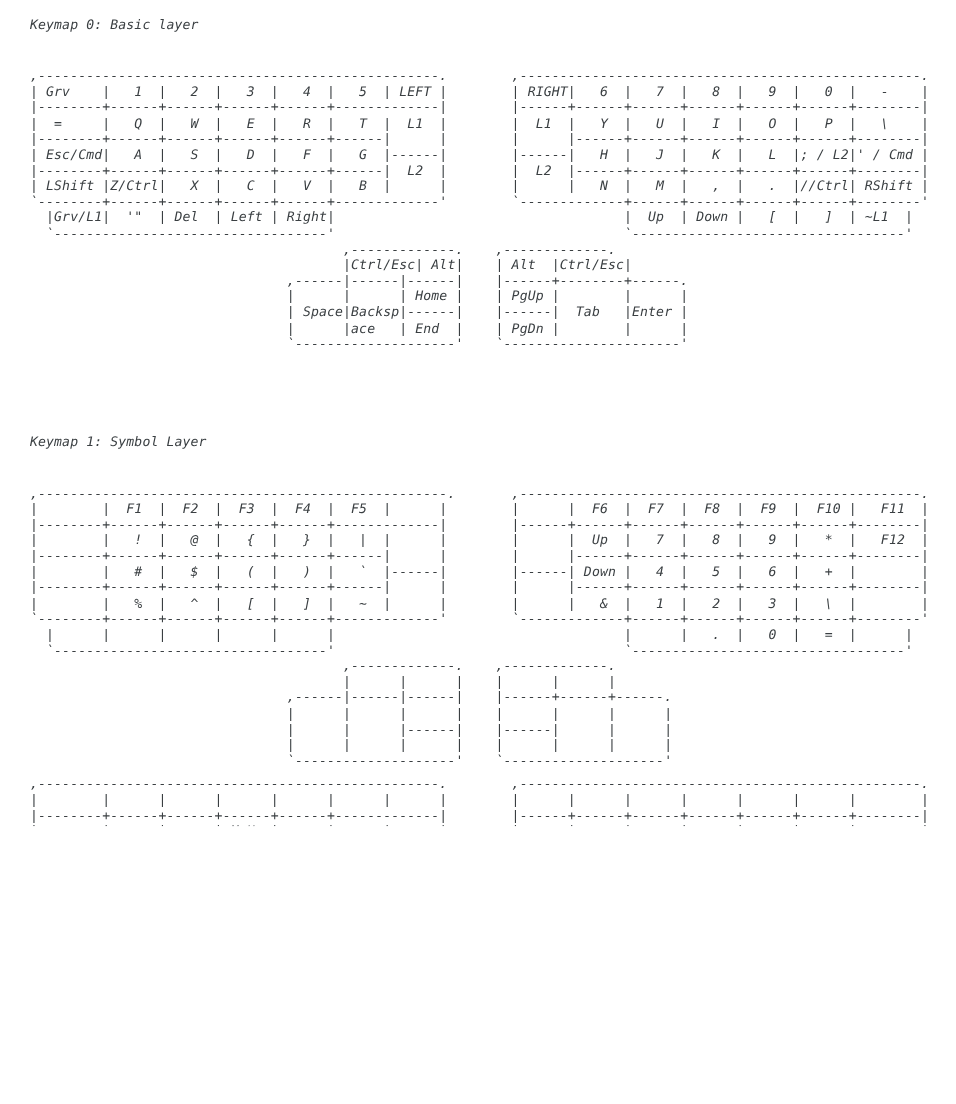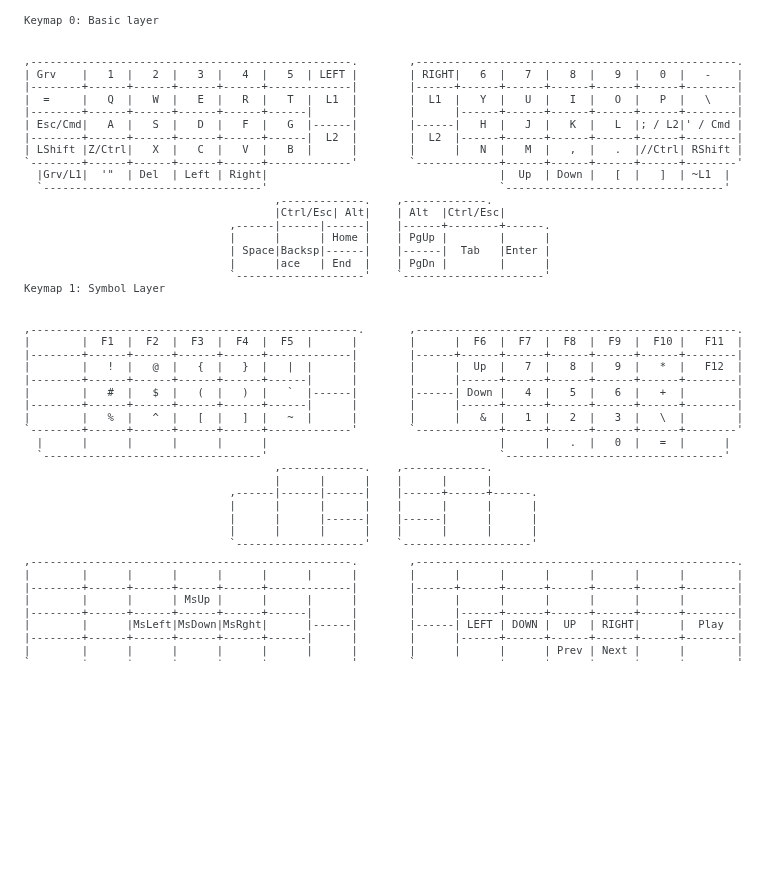--- a/index.html
+++ b/index.html
@@ -9,25 +9,26 @@
   }
   .doc {
     width: 765px;
     height: 661px;
     box-sizing: border-box;
     padding: 14px 6px 6px 24px;
     overflow: hidden;
     background: #ffffff;
     color: #3a3f42;
     font-family: "DejaVu Sans Mono", "Liberation Mono", monospace;
+    font-style: italic;
   }
   .keymap-section {
     margin: 0;
   }
-  .keymap-section + .keymap-section.s1 { }
+  .keymap-section + .keymap-section.s1 { margin-top: 66px; }
   .keymap-section + .keymap-section.s2 { margin-top: 6px; }
   .keymap-title {
     font-size: 10.5px;
     line-height: 13px;
     letter-spacing: 0.1px;
     white-space: pre;
     margin: 0 0 28px 0;
     font-weight: normal;
   }
   .keymap-art {

